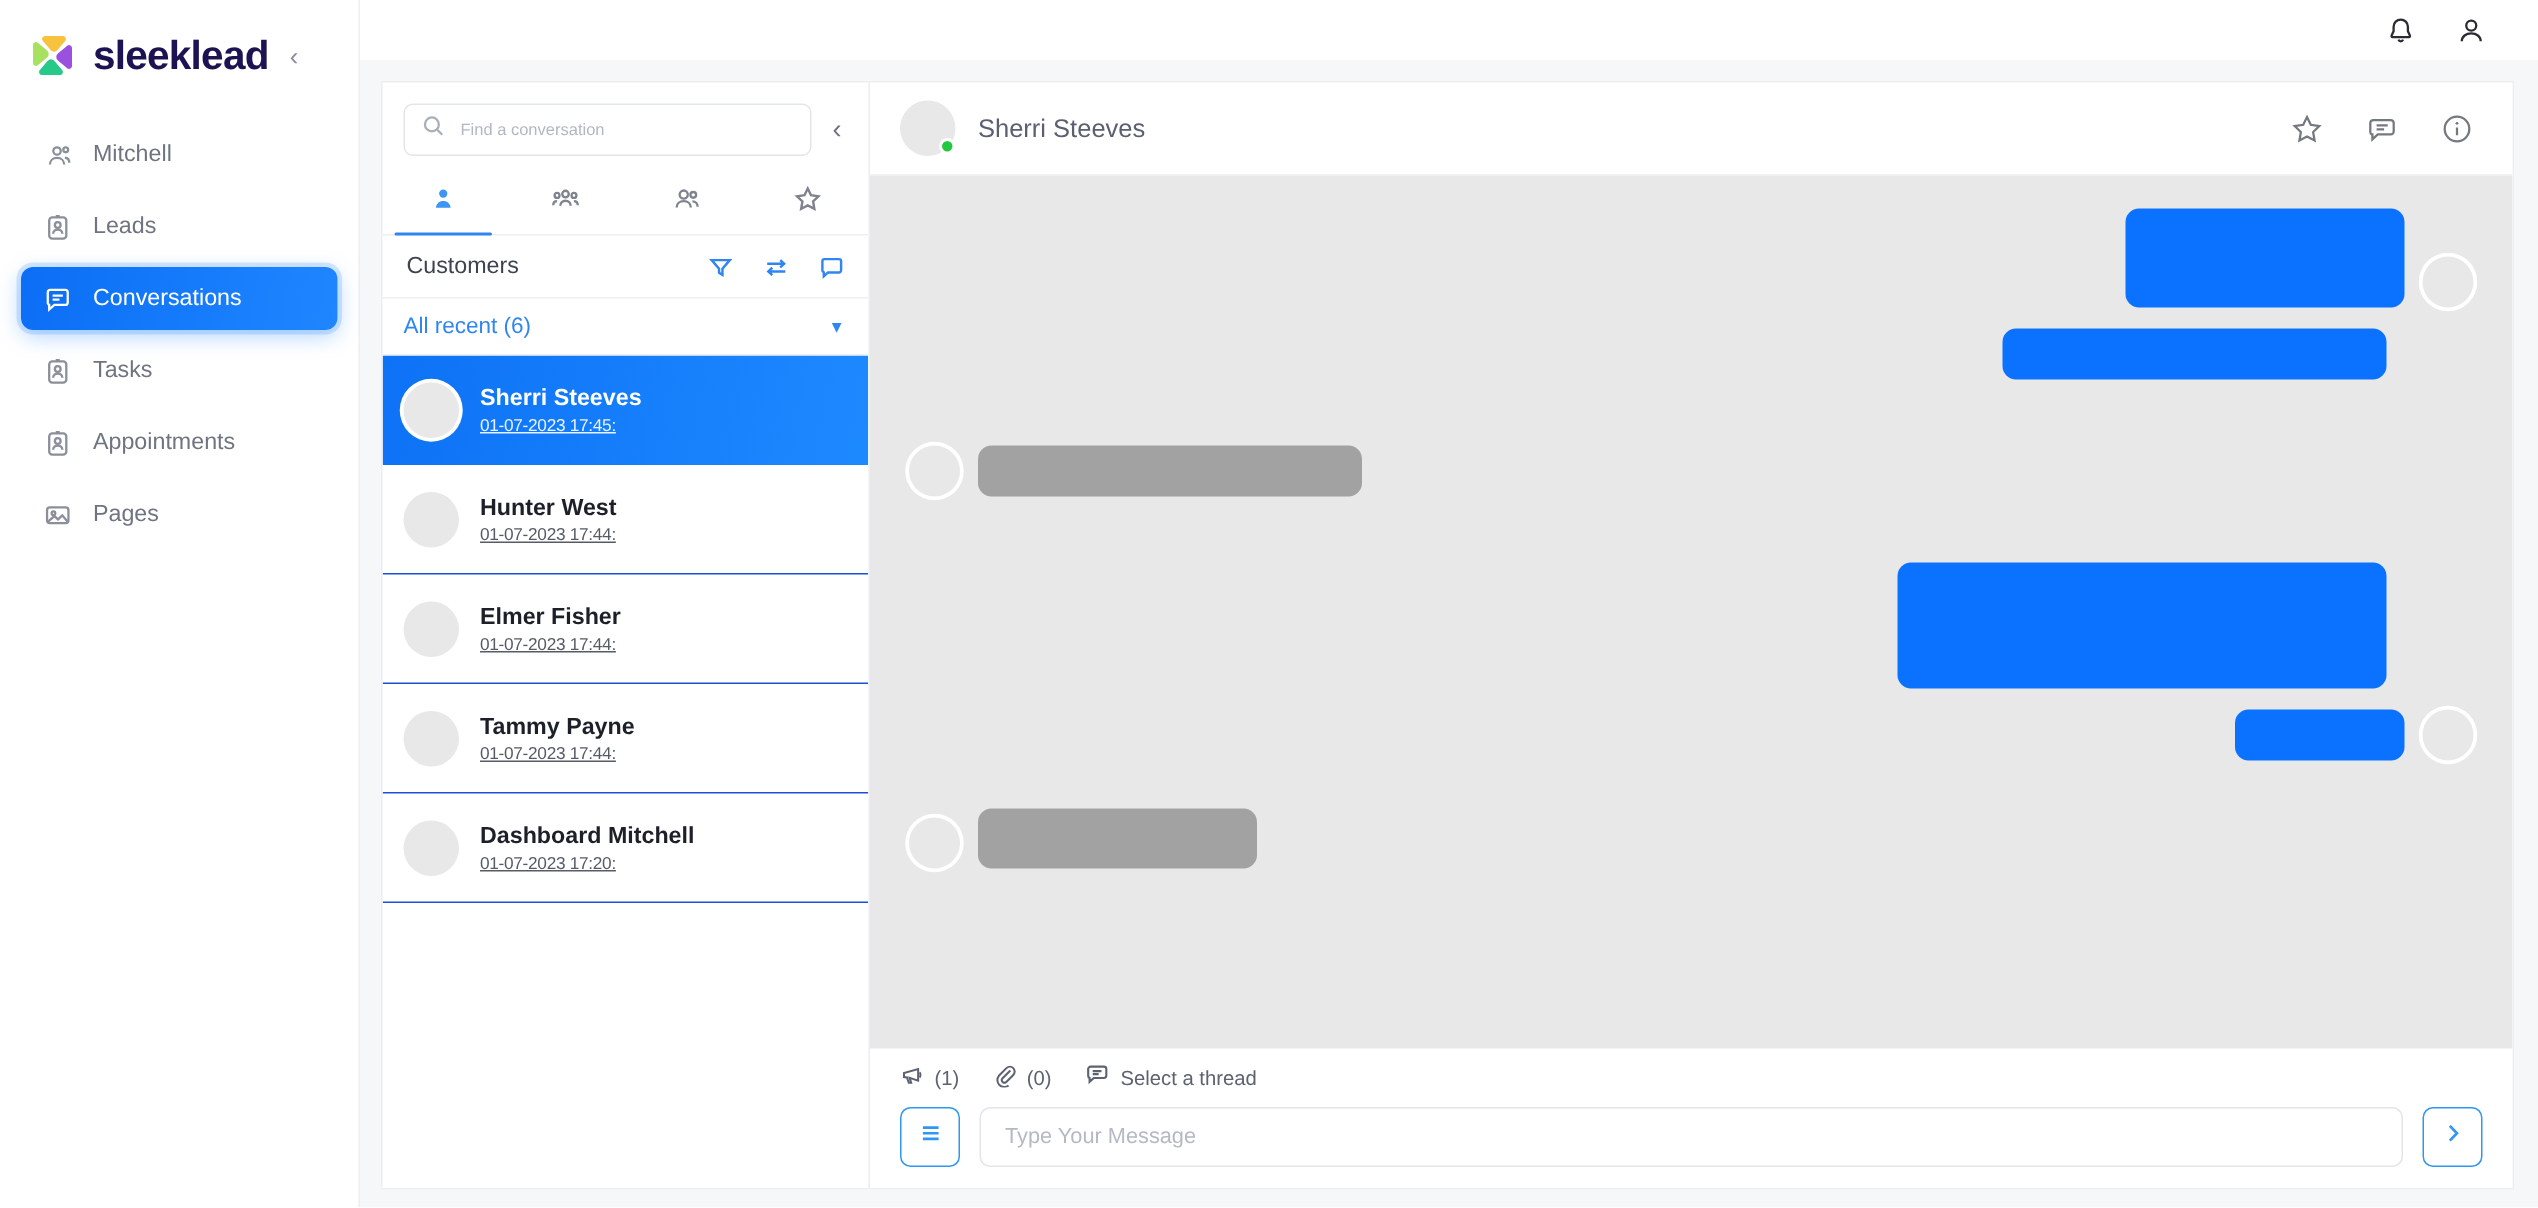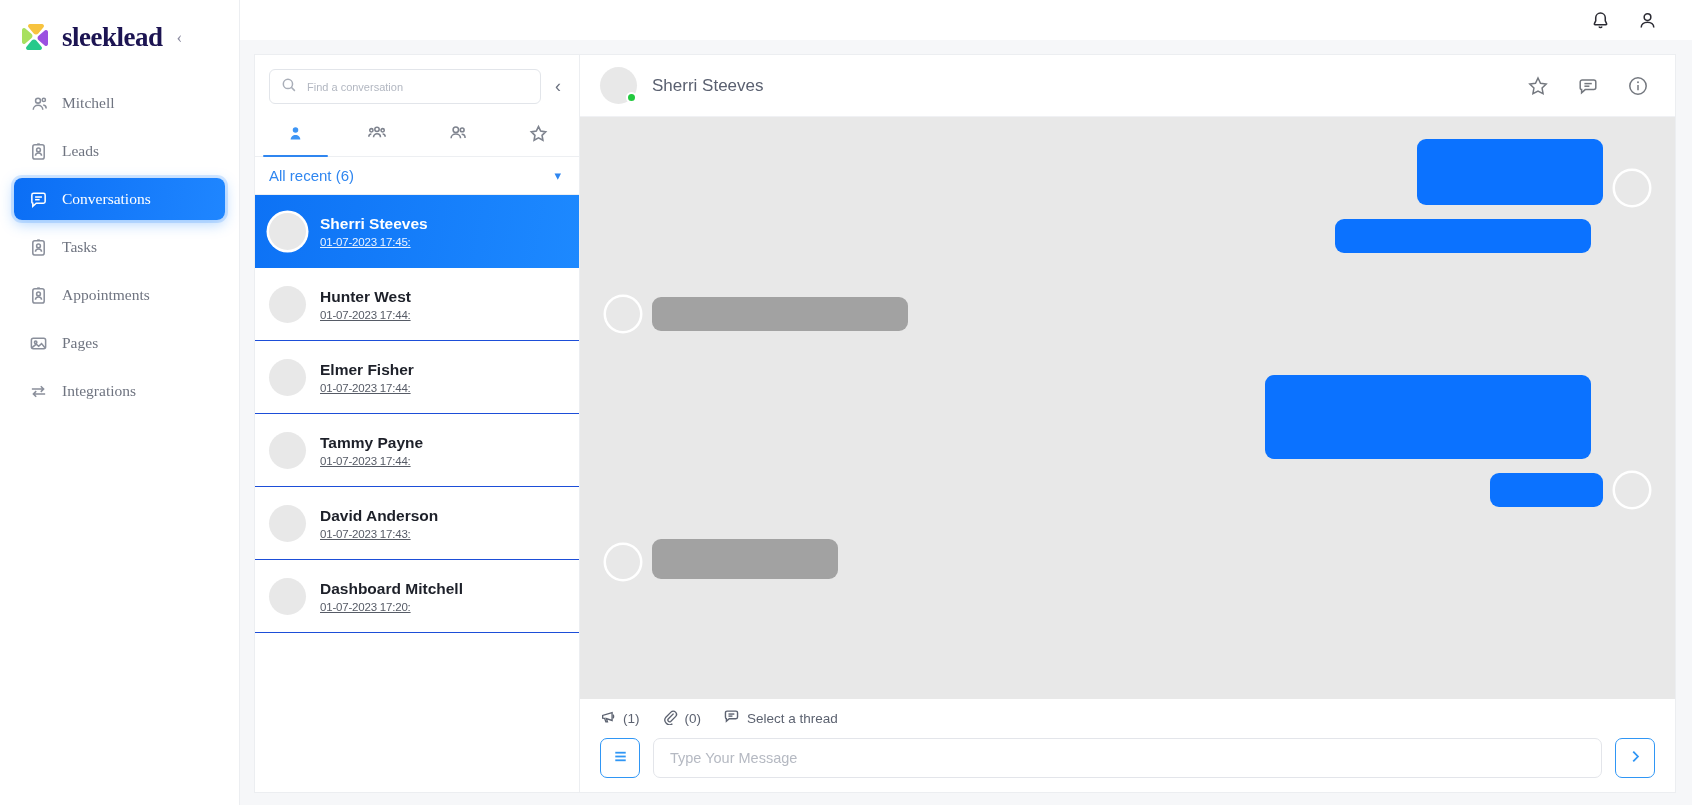--- a/index.html
+++ b/index.html
@@ -8,21 +8,20 @@
     font-family: "Liberation Sans", sans-serif;
     background: #ffffff; overflow: hidden;
   }
   .app { display: flex; width: 1692px; height: 805px; }
 
   
   .sidebar {
     width: 240px; min-width: 240px; height: 805px;
     background: #ffffff; position: relative;
     border-right: 1px solid #eceef1;
-    font-family: Liberation Serif, serif;
   }
   .brand { display: flex; align-items: center; gap: 10px; padding: 16px 0 0 18px; height: 58px; }
   .logo-mark { width: 34px; height: 34px; position: relative; flex: none; }
   .brand-text { font-size: 27px; font-weight: 700; color: #1c1452; letter-spacing: -0.5px; }
   .brand-collapse { color: #8b8ba0; font-size: 17px; margin-left: 4px; cursor: pointer; line-height: 1;}
 
   .nav { margin-top: 24px; padding: 0 14px; }
   .nav-item {
     display: flex; align-items: center; gap: 14px;
     height: 42px; padding: 0 14px; margin-bottom: 6px;
@@ -262,29 +261,20 @@
       <div class="nav-item">
         <span class="ico">
             <svg width="19" height="19" viewBox="0 0 20 20">
               <rect x="2.5" y="4.5" width="15" height="11" rx="2"></rect>
               <circle cx="7" cy="8.6" r="1.3"></circle>
               <path d="M3.2 14.4 7.6 10.6l2.6 2.3 3-2.8 3.6 4.3"></path>
             </svg>
           </span>
         <span>Pages</span>
       </div>
-      <div class="nav-item">
-        <span class="ico">
-            <svg width="19" height="19" viewBox="0 0 20 20">
-              <path d="M3 7.4h12.4M12.4 4.4l3 3-3 3"></path>
-              <path d="M17 12.6H4.6M7.6 9.6l-3 3 3 3"></path>
-            </svg>
-          </span>
-        <span>Integrations</span>
-      </div>
     </nav>
   </aside>
 
   <section class="main">
 
     <div class="topbar">
       <span class="tico">
         <svg width="21" height="21" viewBox="0 0 22 22">
             <path d="M11 3.2a5 5 0 0 0-5 5v3.1L4.6 14.3c-.25.5.11 1.1.68 1.1h11.44c.57 0 .93-.6.68-1.1L16 11.3V8.2a5 5 0 0 0-5-5Z"></path>
             <path d="M9.4 17.2c.3.8 1 1.2 1.6 1.2s1.3-.4 1.6-1.2"></path>
@@ -338,20 +328,41 @@
                   <path d="M15 12.4c2.2 0 3.8 1.6 3.8 4"></path>
                 </svg></span>
           </div>
           <div class="tab">
             <span><svg width="19" height="19" viewBox="0 0 20 20">
                   <path d="M10 2.8 12.3 7.5l5.2.75-3.75 3.65.88 5.16L10 14.62l-4.63 2.44.88-5.16L2.5 8.25l5.2-.75Z"></path>
                 </svg></span>
           </div>
         </div>
 
+        <div class="sectionrow">
+          <span class="title">Customers</span>
+          <span class="acts">
+            <span>
+                <svg width="17" height="17" viewBox="0 0 18 18">
+                  <path d="M2.6 3.6h12.8L10.2 9.6v4.4L7.8 12.6V9.6Z"></path>
+                </svg>
+              </span>
+            <span>
+                <svg width="17" height="17" viewBox="0 0 18 18">
+                  <path d="M2.6 6.2h11.8M11.8 3.6l2.8 2.6-2.8 2.6"></path>
+                  <path d="M15.4 11.6H3.6M6.2 9l-2.8 2.6L6.2 14.2"></path>
+                </svg>
+              </span>
+            <span>
+                <svg width="17" height="17" viewBox="0 0 18 18">
+                  <path d="M2.4 4.4a1.5 1.5 0 0 1 1.5-1.5h10.2a1.5 1.5 0 0 1 1.5 1.5v6.4a1.5 1.5 0 0 1-1.5 1.5H6.4L3.4 15v-2.7a1.5 1.5 0 0 1-1-1.5Z"></path>
+                </svg>
+              </span>
+          </span>
+        </div>
 
         <div class="allrecent">
           <span>All recent (6)</span>
           <span class="chev">▾</span>
         </div>
 
         <div class="convlist">
           <div class="convitem selected">
             <span class="av av-36 av-ring"><span class="face f-sherri"></span></span>
             <span class="meta">
@@ -371,27 +382,20 @@
             <span class="meta">
               <span class="nm">Elmer Fisher</span>
               <span class="dt">01-07-2023 17:44:</span>
             </span>
           </div>
           <div class="convitem">
             <span class="av av-36"><span class="face f-tammy"></span></span>
             <span class="meta">
               <span class="nm">Tammy Payne</span>
               <span class="dt">01-07-2023 17:44:</span>
-            </span>
-          </div>
-          <div class="convitem">
-            <span class="av av-36"><span class="face f-david"></span></span>
-            <span class="meta">
-              <span class="nm">David Anderson</span>
-              <span class="dt">01-07-2023 17:43:</span>
             </span>
           </div>
           <div class="convitem">
             <span class="av av-36"><span class="face f-harrison"></span></span>
             <span class="meta">
               <span class="nm">Dashboard Mitchell</span>
               <span class="dt">01-07-2023 17:20:</span>
             </span>
           </div>
         </div>

